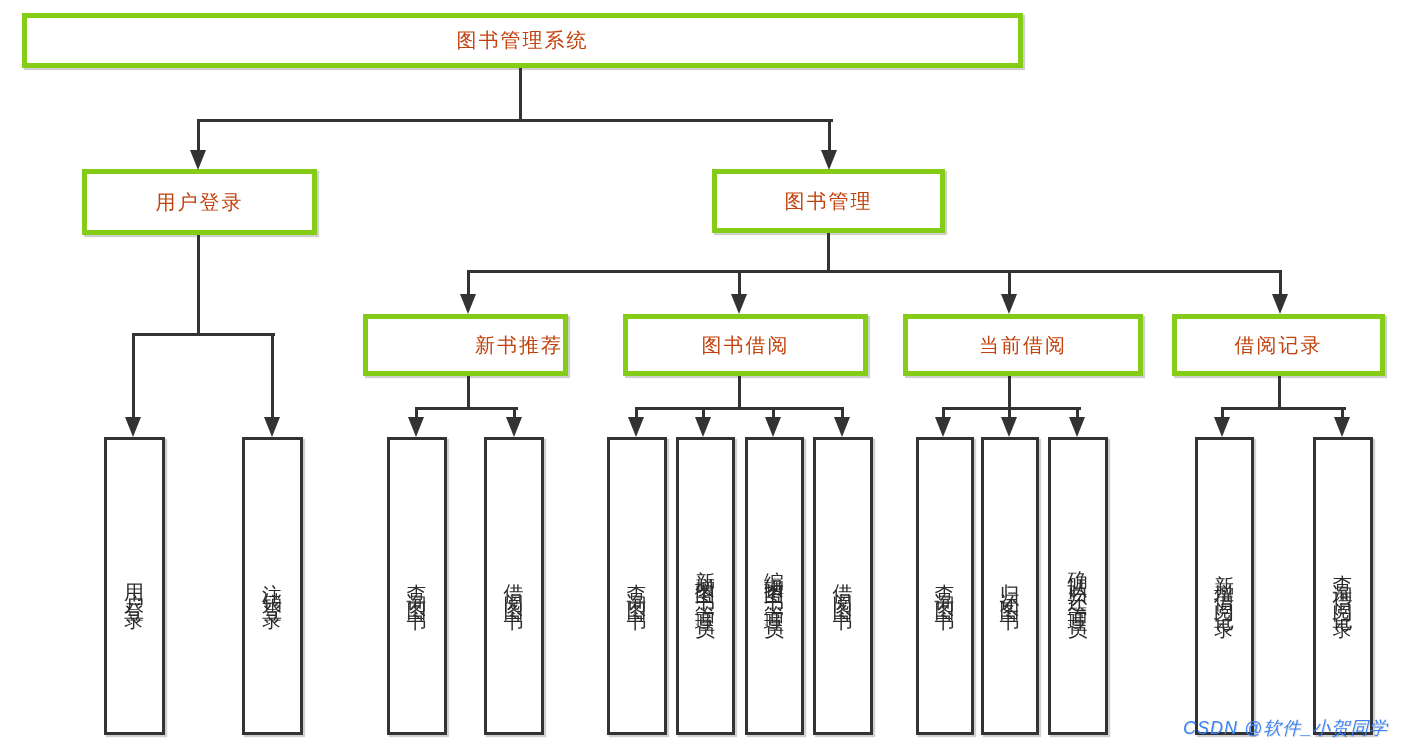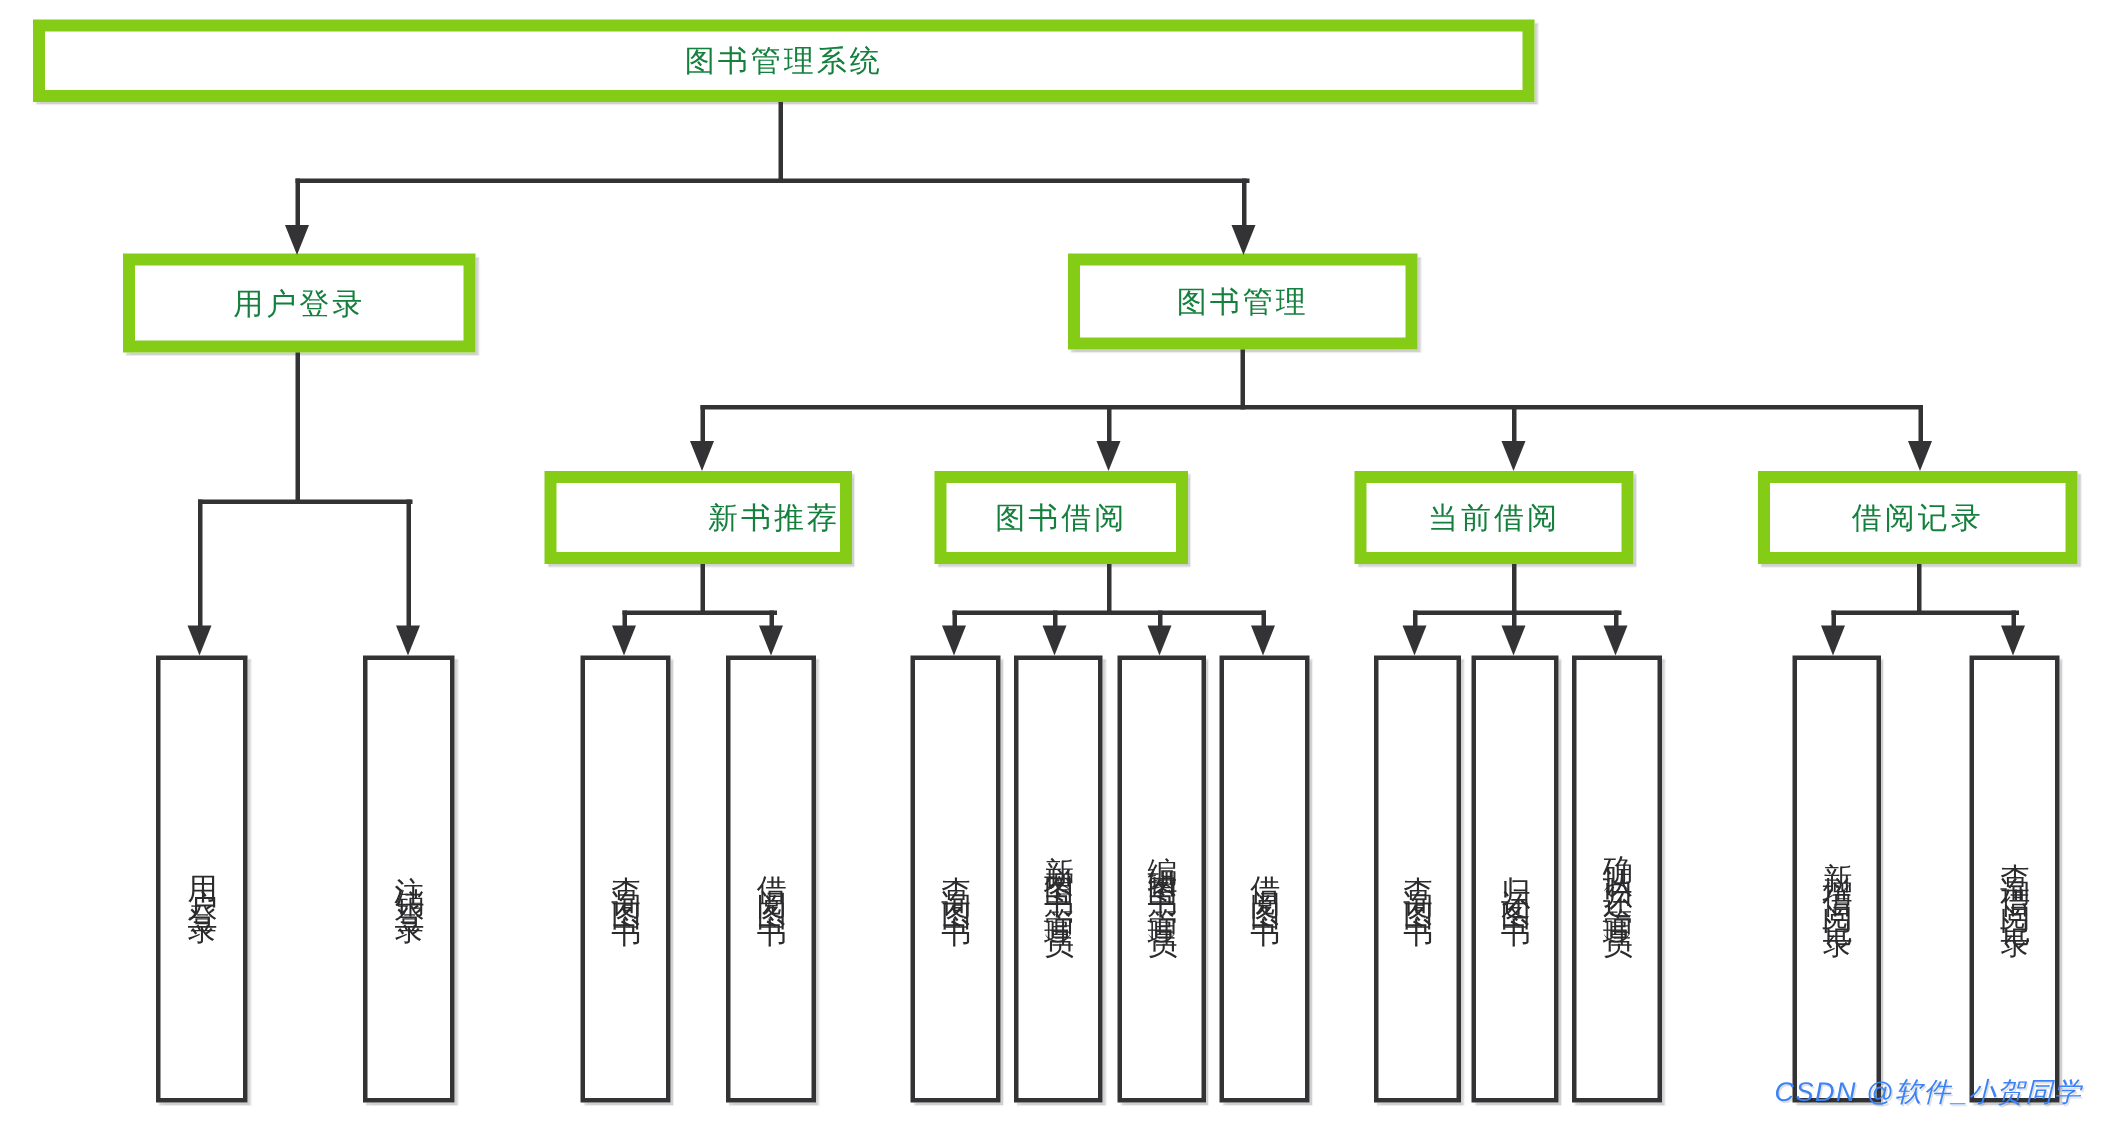--- a/index.html
+++ b/index.html
@@ -3,23 +3,23 @@
 <meta charset="utf-8">
 <style>
   html,body { margin:0; padding:0; background:#ffffff; }
   #canvas {
     position:relative; width:1405px; height:747px; background:#ffffff;
     font-family:"Liberation Sans","DejaVu Sans",sans-serif;
     overflow:hidden;
   }
   .box {
     position:absolute; box-sizing:border-box;
-    border:8px solid #84cc16; background:#ffffff;
+    border:5px solid #84cc16; background:#ffffff;
     display:flex; align-items:center; justify-content:center;
-    font-size:20px; color:#15803d; letter-spacing:2px;
+    font-size:20px; color:#c2410c; letter-spacing:2px;
     box-shadow:2px 2px 1px rgba(120,120,120,0.35);
   }
   .vbox {
     position:absolute; box-sizing:border-box;
     border:3px solid #333335; background:#ffffff;
     display:flex; align-items:center; justify-content:center;
     box-shadow:2px 2px 1px rgba(120,120,120,0.35);
   }
   .vtext {
     writing-mode:vertical-rl; text-orientation:mixed;
@@ -52,24 +52,24 @@
   <div class="box" style="left:82px; top:169px; width:235px; height:66px;">
     <span>用户登录</span>
   </div>
   <div class="box" style="left:712px; top:169px; width:233px; height:64px;font-family:Liberation Mono, monospace;">
     <span>图书管理</span>
   </div>
 
   <div class="box" style="left:363px; top:314px; width:205px; height:62px;justify-content:flex-end;">
     <span>新书推荐</span>
   </div>
-  <div class="box" style="left:623px; top:314px; width:169px; height:62px;">
+  <div class="box" style="left:623px; top:314px; width:245px; height:62px;">
     <span>图书借阅</span>
   </div>
-  <div class="box" style="left:903px; top:314px; width:186px; height:62px;text-align:center;">
+  <div class="box" style="left:903px; top:314px; width:240px; height:62px;text-align:center;">
     <span>当前借阅</span>
   </div>
   <div class="box" style="left:1172px; top:314px; width:213px; height:62px;">
     <span>借阅记录</span>
   </div>
 
   <div class="vbox" style="left:104px; top:437px; width:61px; height:298px;">
     <span class="vtext">用户登录</span>
   </div>
   <div class="vbox" style="left:242px; top:437px; width:61px; height:298px;">

